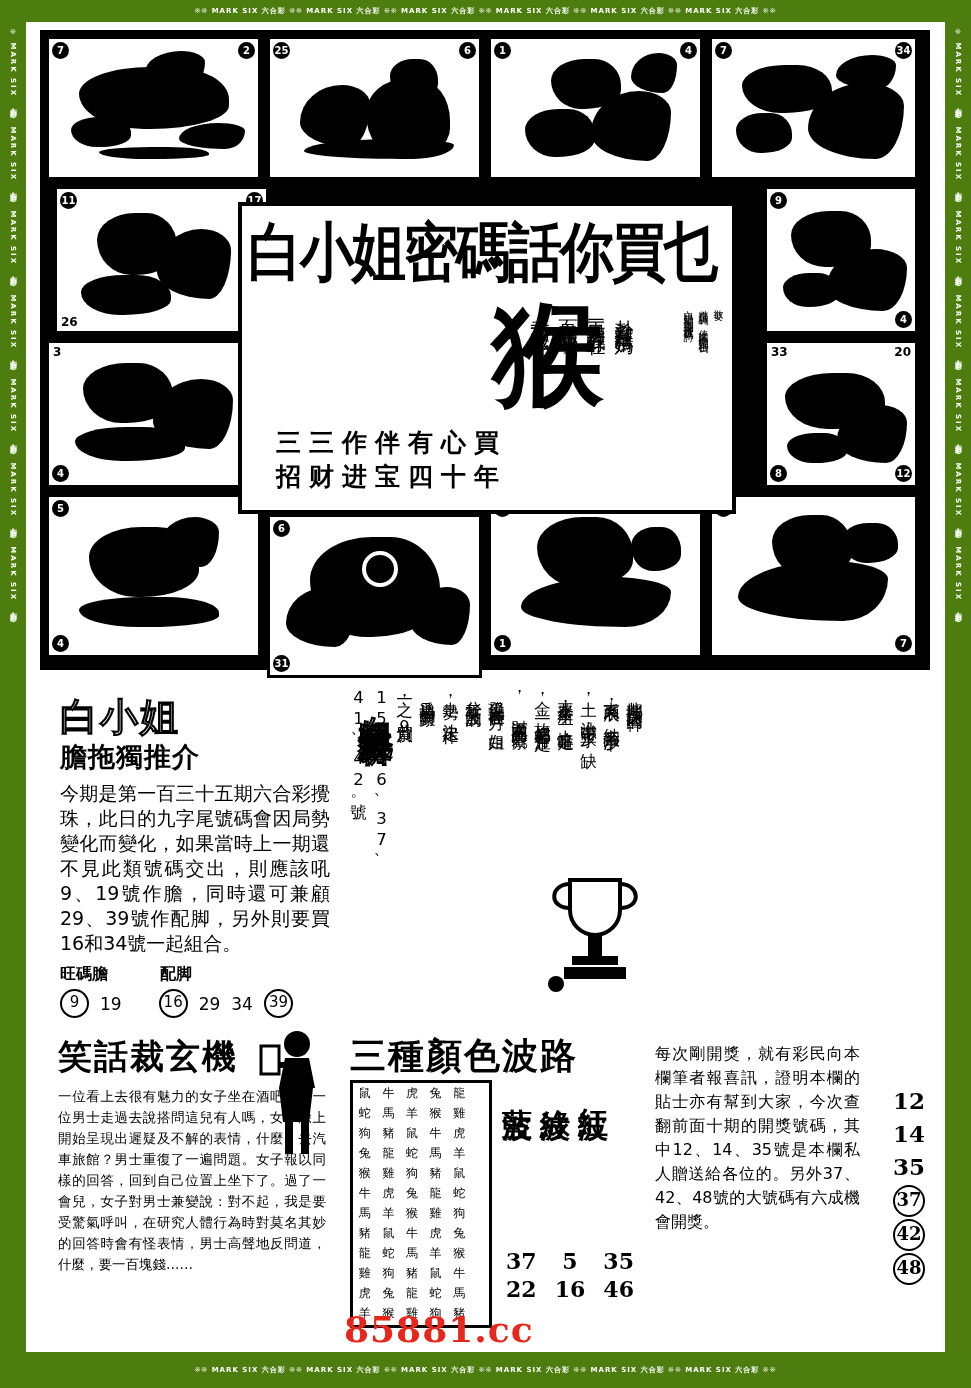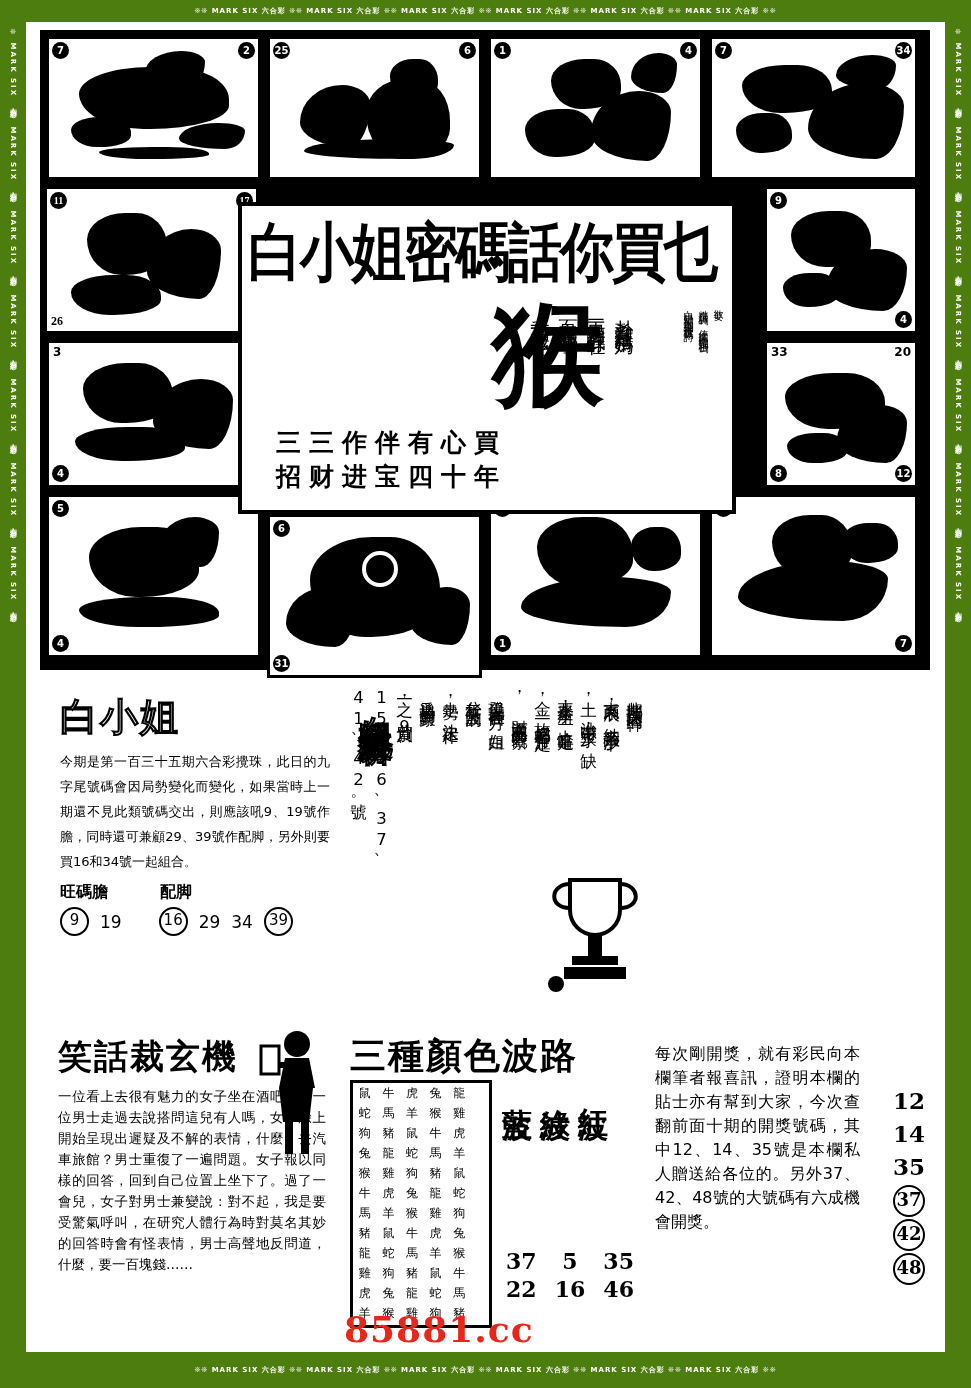--- a/index.html
+++ b/index.html
@@ -52,21 +52,21 @@
   .credit{position:absolute;top:96px;right:8px;display:flex;gap:3px;}
   .credit span{writing-mode:vertical-rl;text-orientation:upright;font-size:10px;line-height:12px;letter-spacing:2px;}
   .couplet{position:absolute;left:34px;bottom:16px;font-family:"DejaVu Serif",serif;font-size:25px;line-height:34px;letter-spacing:8px;font-weight:bold;}
 
   
   .mid{position:absolute;left:14px;top:660px;width:890px;height:330px;}
   .col-tips{position:absolute;left:20px;top:10px;width:270px;}
   .tips-title{font-family:"DejaVu Serif",serif;font-size:38px;font-weight:bold;letter-spacing:2px;
      -webkit-text-stroke:1px #000;color:#fff;}
   .tips-sub{font-family:"DejaVu Serif",serif;font-size:27px;font-weight:bold;letter-spacing:1px;margin-top:-4px;}
-  .tips-body{font-size:13px;line-height:25px;margin-top:6px;text-align:justify;font-family:"DejaVu Sans",sans-serif;}
+  .tips-body{font-size:19px;line-height:25px;margin-top:6px;text-align:justify;font-family:"DejaVu Sans",sans-serif;}
   .tips-legend{margin-top:8px;font-size:16px;font-weight:bold;display:flex;gap:52px;}
   .balls{margin-top:4px;display:flex;align-items:center;gap:11px;font-size:17px;}
   .ball{width:25px;height:25px;border:2px solid #000;border-radius:50%;text-align:center;line-height:23px;font-size:15px;}
 
   .vert-title{position:absolute;left:300px;top:8px;width:56px;
       font-family:"DejaVu Serif",serif;font-size:34px;font-weight:bold;line-height:40px;
       writing-mode:vertical-rl;text-orientation:upright;letter-spacing:3px;
       -webkit-text-stroke:1px #000;color:#fff;}
 
   .analysis{position:absolute;left:405px;top:6px;width:200px;display:flex;flex-direction:row-reverse;gap:2px;}
@@ -163,21 +163,21 @@
         <div class="art">
           <div class="blob" style="left:30px;top:26px;width:90px;height:48px;"></div>
           <div class="blob2" style="left:96px;top:44px;width:96px;height:76px;"></div>
           <div class="blob" style="left:24px;top:74px;width:56px;height:40px;"></div>
           <div class="blob2" style="left:124px;top:16px;width:60px;height:34px;"></div>
         </div>
         <div class="num tl">7</div>
         <div class="num tr">34</div>
       </div>
 
-      <div class="cell" style="left:4px;top:156px;width:215px;height:148px;font-family:Liberation Serif, serif;">
+      <div class="cell" style="left:14px;top:156px;width:215px;height:148px;">
         <div class="art">
           <div class="blob" style="left:40px;top:24px;width:80px;height:62px;"></div>
           <div class="blob2" style="left:100px;top:40px;width:74px;height:70px;"></div>
           <div class="blob" style="left:24px;top:86px;width:90px;height:40px;"></div>
         </div>
         <div class="num tl">11</div>
         <div class="num tr">17</div>
         <div class="numsq bl">26</div>
         <div class="numsq br">38</div>
       </div>
@@ -278,20 +278,21 @@
       <div class="couplet">
         <div>三三作伴有心買</div>
         <div>招财进宝四十年</div>
       </div>
     </div>
 
     <div class="mid">
 
       <div class="col-tips">
         <div class="tips-title">白小姐</div>
+        <div class="tips-sub">膽拖獨推介</div>
         <div class="tips-body">今期是第一百三十五期六合彩攪珠，此日的九字尾號碼會因局勢變化而變化，如果當時上一期還不見此類號碼交出，則應該吼9、19號作膽，同時還可兼顧29、39號作配脚，另外則要買16和34號一起組合。</div>
         <div class="tips-legend">
           <span>旺碼膽</span>
           <span>配脚</span>
         </div>
         <div class="balls">
           <div class="ball">9</div>
           <div>19</div>
           <div class="ball" style="margin-left:26px;">16</div>
           <div>29</div>

